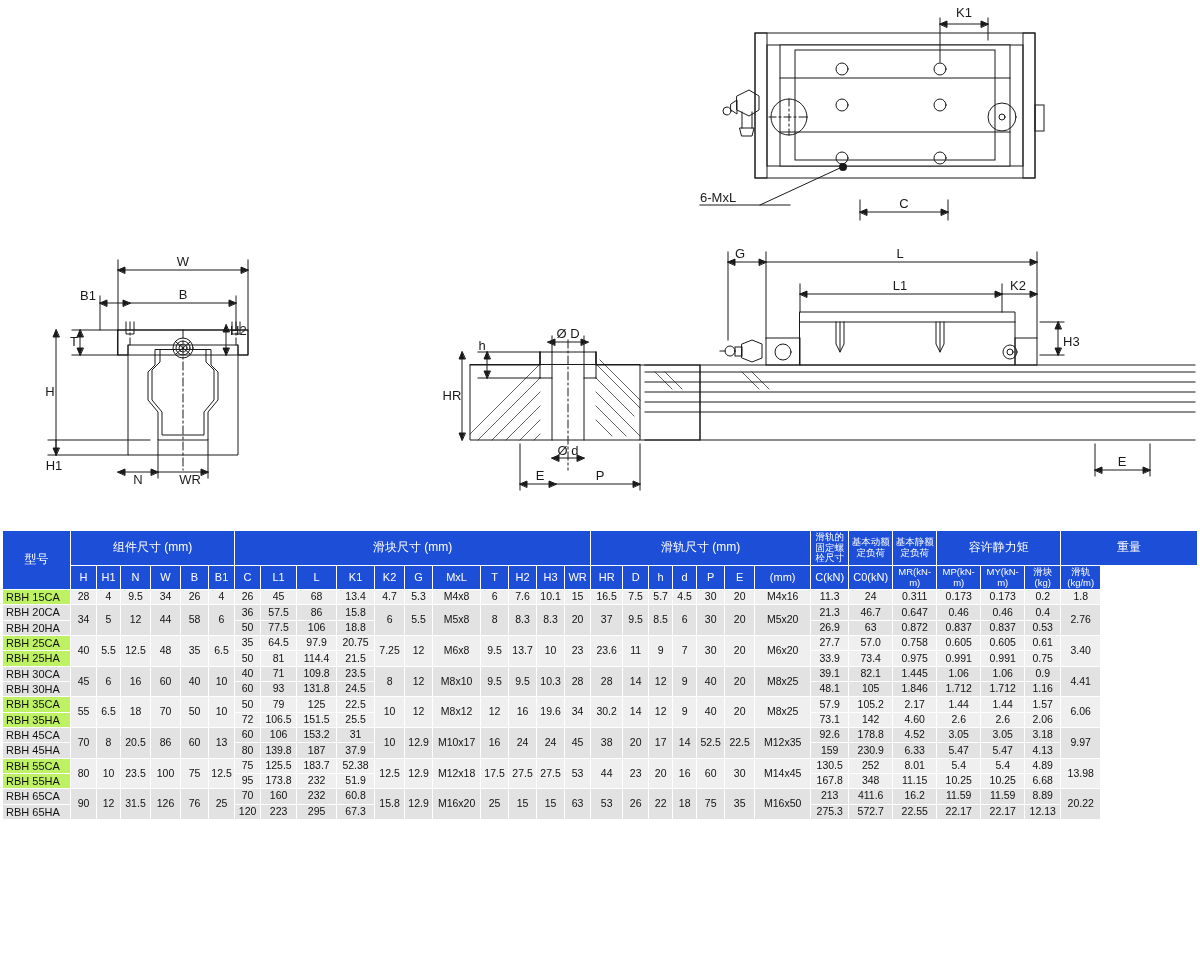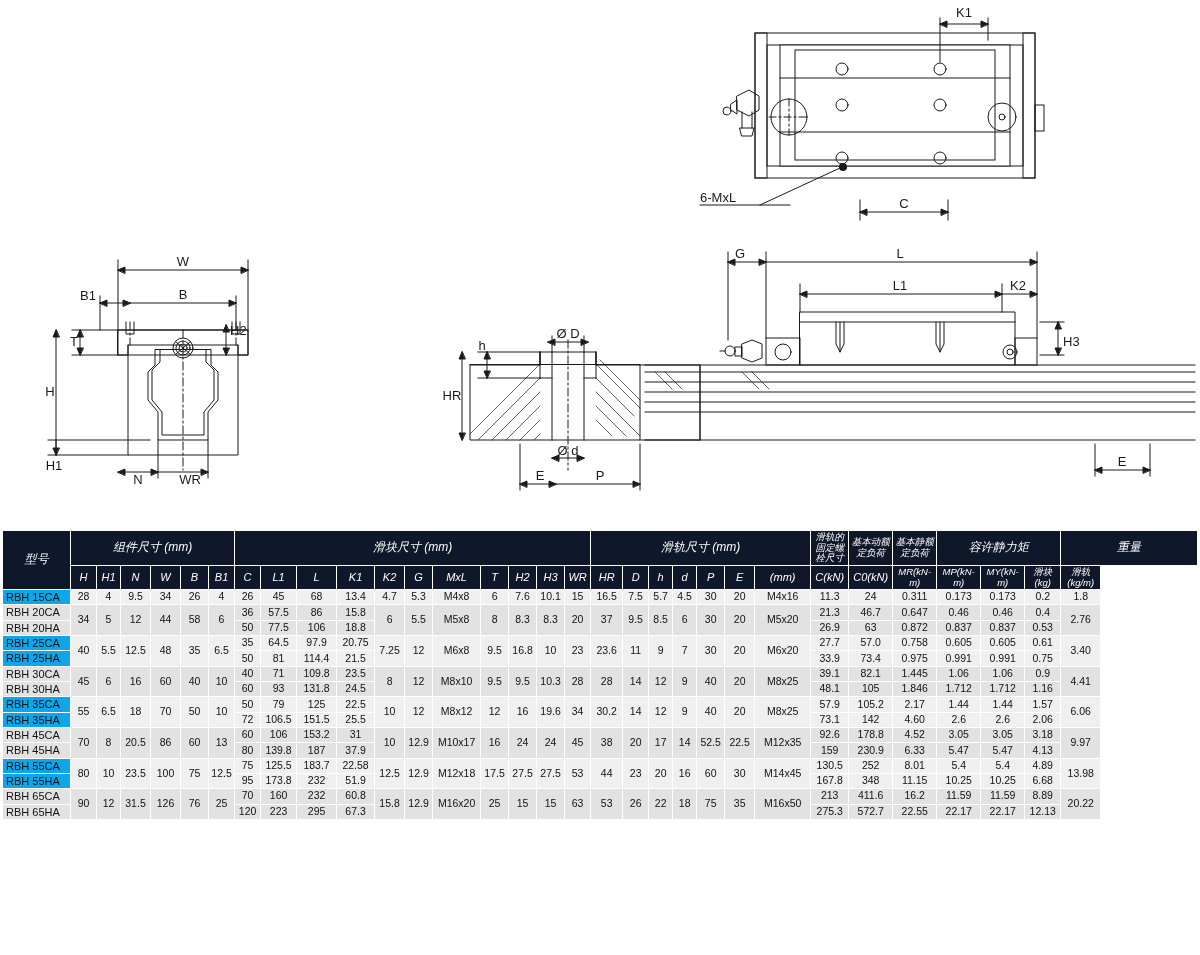--- a/index.html
+++ b/index.html
@@ -3,25 +3,25 @@
 <meta charset="utf-8">
 <style>
   html,body{margin:0;padding:0;background:#fff;}
   body{width:1200px;height:955px;font-family:"Liberation Sans",sans-serif;color:#1a1a1a;position:relative;overflow:hidden;}
   .drawings{position:relative;width:1200px;height:525px;}
   svg.dwg{position:absolute;left:0;top:0;}
   
   .tablewrap{position:absolute;left:0;top:530px;width:1200px;}
   table{border-collapse:collapse;width:1196px;margin-left:2px;table-layout:fixed;}
   th,td{border:1px solid #ffffff;text-align:center;vertical-align:middle;font-size:10.5px;line-height:1.12;padding:1px 0;}
-  thead th{background:#0f172a;color:#ffffff;font-weight:normal;font-size:11px;font-style:italic;}
+  thead th{background:#1d4ed8;color:#ffffff;font-weight:normal;font-size:11px;}
   thead th.grp{font-size:12px;}
   tbody td{background:#efefef;color:#111;}
   tbody tr.alt td{background:#e2e2e2;}
-  tbody td.model{background:#0ea5e9;text-align:left;padding-left:3px;font-size:11px;}
+  tbody td.model{background:#bef264;text-align:left;padding-left:3px;font-size:11px;}
   .tiny{font-size:9.5px;}
   .nw{white-space:nowrap;}
 </style>
 </head>
 <body>
 
 <div class="drawings">
 <svg class="dwg" width="1200" height="525" viewBox="0 0 1200 525">
   <g fill="none" stroke="#1a1a1a" stroke-width="1" stroke-linecap="square">
 
@@ -462,21 +462,21 @@
           <td rowspan="2">35</td>
           <td rowspan="2">6.5</td>
           <td>35</td>
           <td>64.5</td>
           <td>97.9</td>
           <td>20.75</td>
           <td class="nw" rowspan="2">7.25</td>
           <td class="nw" rowspan="2">12</td>
           <td class="nw" rowspan="2">M6x8</td>
           <td class="nw" rowspan="2">9.5</td>
-          <td class="nw" rowspan="2">16.8</td>
+          <td class="nw" rowspan="2">13.7</td>
           <td class="nw" rowspan="2">10</td>
           <td class="nw" rowspan="2">23</td>
           <td class="nw" rowspan="2">23.6</td>
           <td class="nw" rowspan="2">11</td>
           <td class="nw" rowspan="2">9</td>
           <td class="nw" rowspan="2">7</td>
           <td class="nw" rowspan="2">30</td>
           <td class="nw" rowspan="2">20</td>
           <td class="nw" rowspan="2">M6x20</td>
           <td>27.7</td>
@@ -645,21 +645,21 @@
           <td class="model nw">RBH 55CA</td>
           <td rowspan="2">80</td>
           <td rowspan="2">10</td>
           <td rowspan="2">23.5</td>
           <td rowspan="2">100</td>
           <td rowspan="2">75</td>
           <td rowspan="2">12.5</td>
           <td>75</td>
           <td>125.5</td>
           <td>183.7</td>
-          <td>22.58</td>
+          <td>52.38</td>
           <td class="nw" rowspan="2">12.5</td>
           <td class="nw" rowspan="2">12.9</td>
           <td class="nw" rowspan="2">M12x18</td>
           <td class="nw" rowspan="2">17.5</td>
           <td class="nw" rowspan="2">27.5</td>
           <td class="nw" rowspan="2">27.5</td>
           <td class="nw" rowspan="2">53</td>
           <td class="nw" rowspan="2">44</td>
           <td class="nw" rowspan="2">23</td>
           <td class="nw" rowspan="2">20</td>

